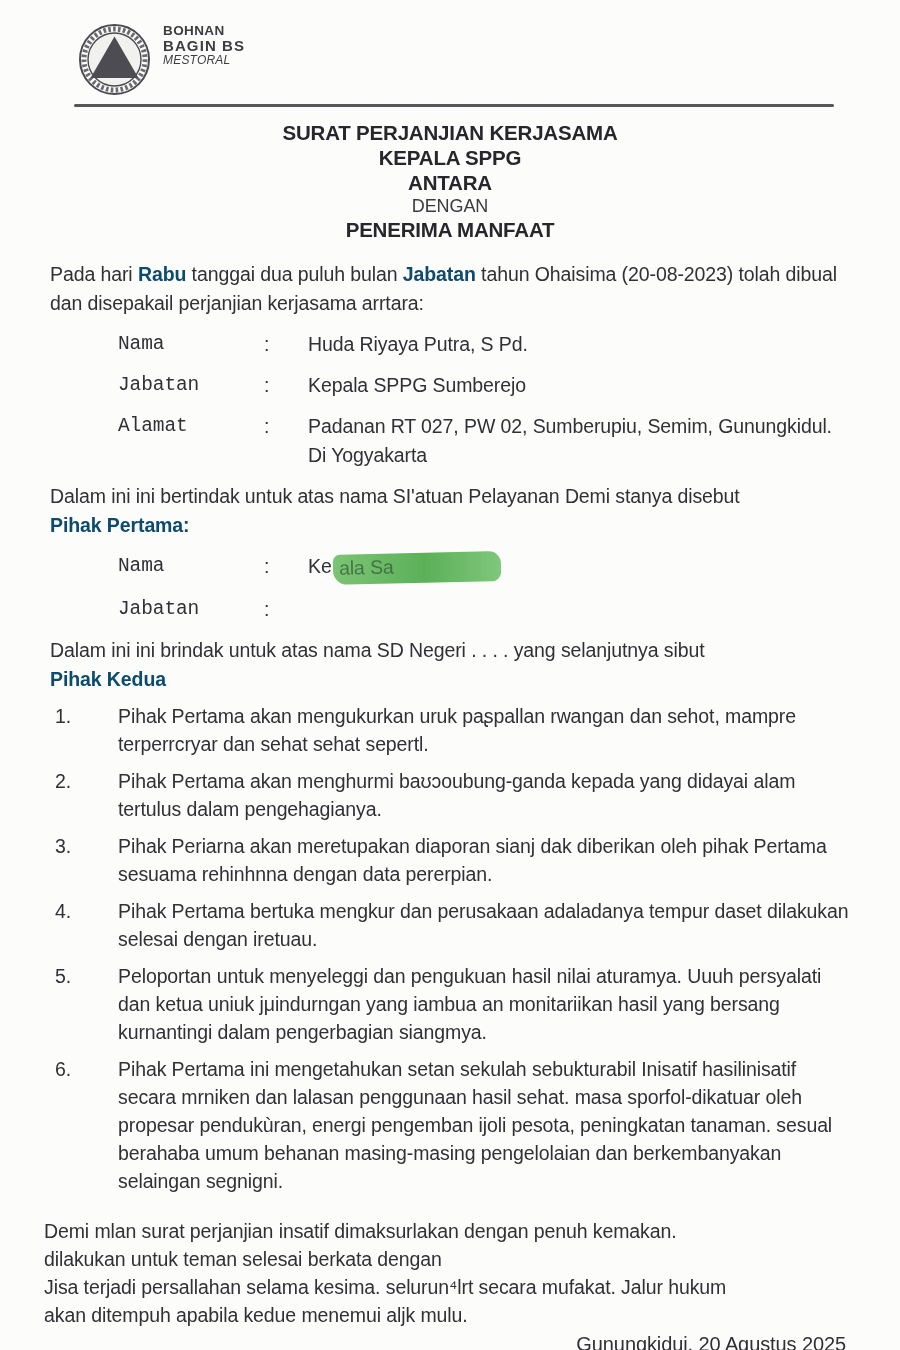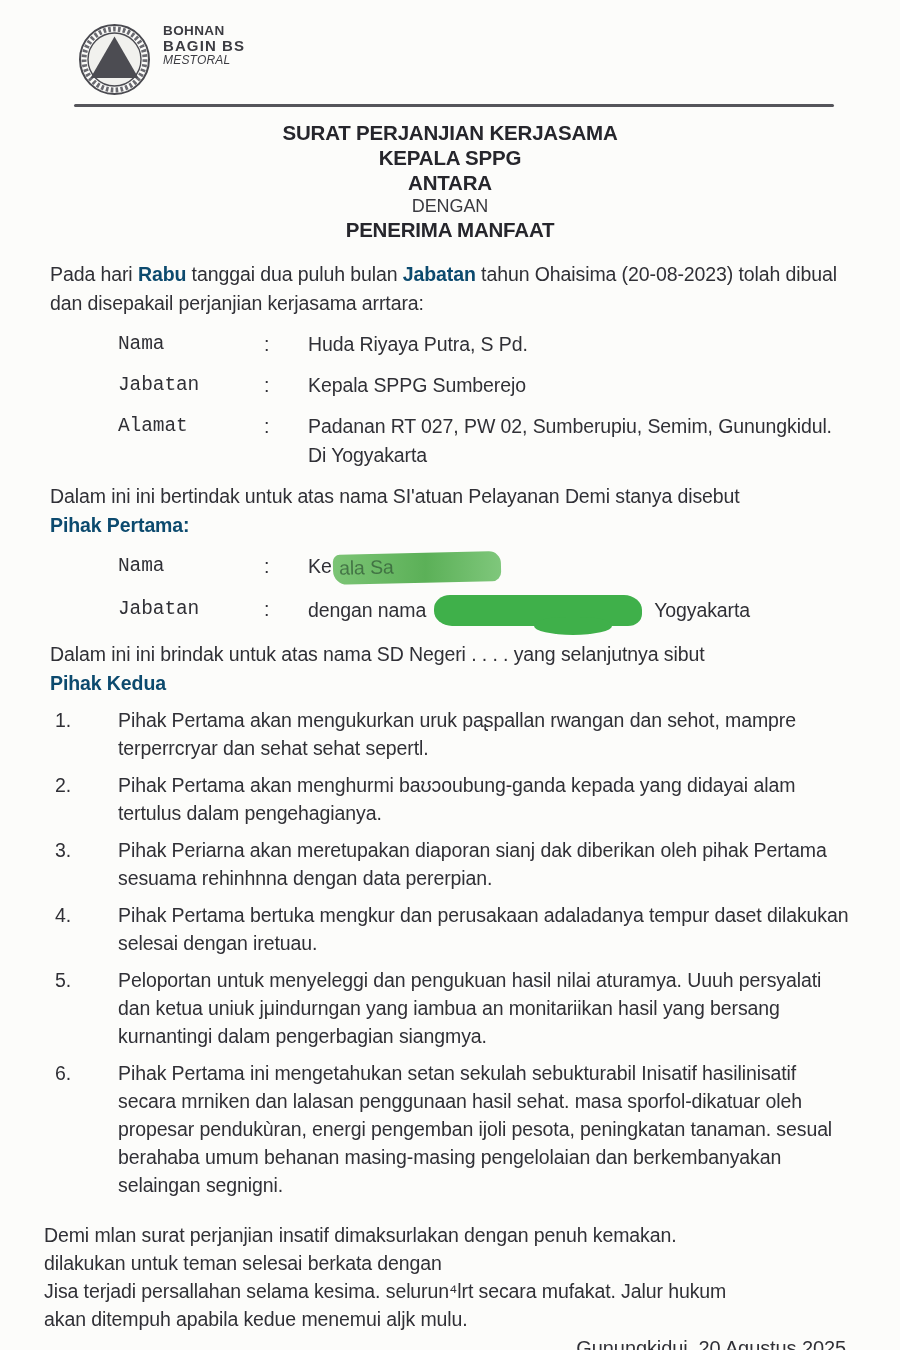--- a/index.html
+++ b/index.html
@@ -127,21 +127,20 @@
 
   <div class="fields">
     <div class="frow">
       <span class="flabel">Nama</span>
       <span class="fcolon">:</span>
       <span class="fvalue"><span>Ke</span><span class="hl-swipe">ala Sa</span></span>
     </div>
     <div class="frow">
       <span class="flabel">Jabatan</span>
       <span class="fcolon">:</span>
-      <span class="fvalue"><span>dengan nama</span><span class="hl-blob"></span><span>Yogyakarta</span></span>
     </div>
   </div>
 
   <div class="para2">
     <div>Dalam ini ini brindak untuk atas nama SD Negeri . . . .  yang selanjutnya sibut</div>
     <div class="bold">Pihak Kedua</div>
   </div>
 
   <div class="list">
     <div class="item">

